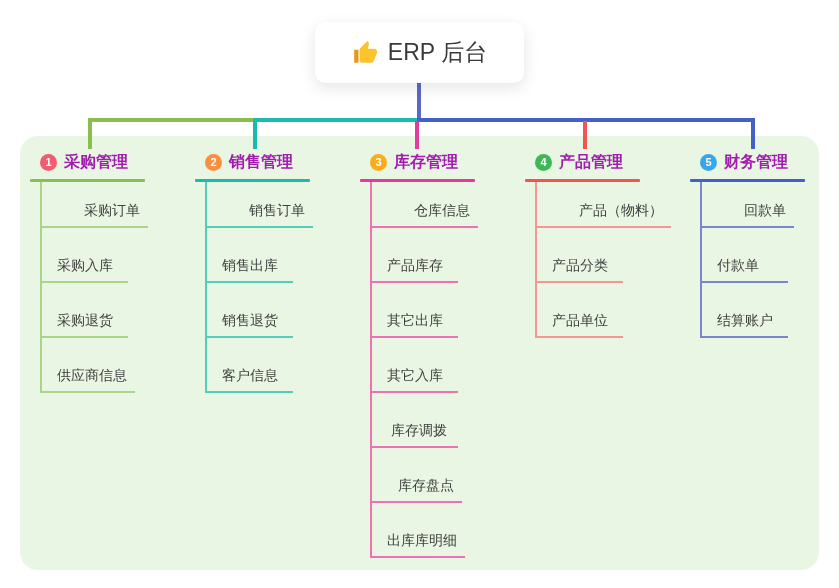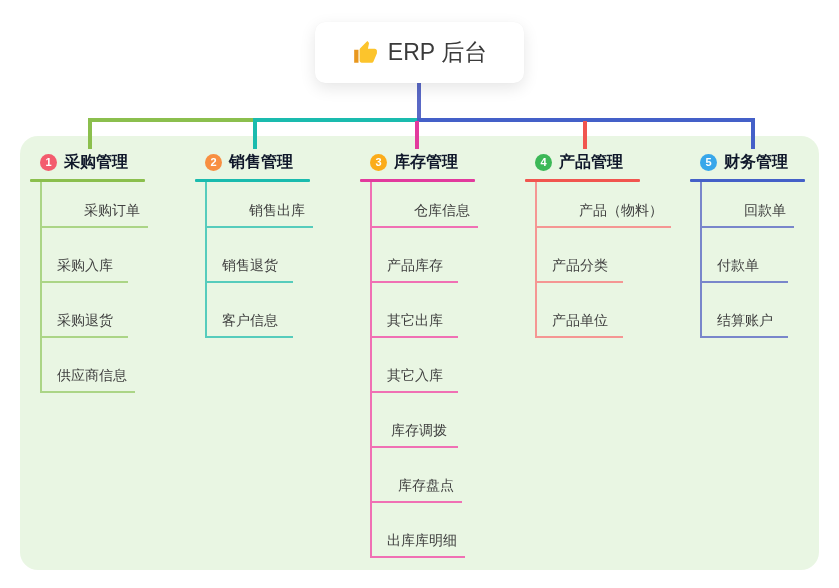--- a/index.html
+++ b/index.html
@@ -19,21 +19,21 @@
   .line{position:absolute;z-index:1;}
   
   .panel{position:absolute;left:20px;top:136px;width:799px;height:434px;border-radius:18px;z-index:0;}
   
   .col{position:absolute;top:148px;width:115px;z-index:2;}
   .title-row{display:flex;align-items:center;gap:7px;height:28px;padding-left:10px;}
   .badge{
     width:17px;height:17px;border-radius:50%;color:#fff;font-size:11px;font-weight:bold;
     display:flex;align-items:center;justify-content:center;flex:none;line-height:1;
   }
-  .title{font-size:16px;font-weight:600;color:#0f172a;white-space:nowrap;}
+  .title{font-size:16px;font-weight:600;color:#a21caf;white-space:nowrap;}
   .underline{height:3px;margin-top:3px;border-radius:1px;}
   .children{position:relative;margin-left:10px;--light:#ccc;}
   .children::before{content:"";position:absolute;left:0;top:0;bottom:0;width:2px;background:var(--light);}
   .child{
     height:55px;min-width:88px;width:fit-content;box-sizing:border-box;
     padding:0 8px 6px 17px;border-bottom:2px solid #ccc;
     display:flex;align-items:flex-end;font-size:14px;color:#3f3f3f;white-space:nowrap;
   }
   .child:first-child{height:46px;padding-left:44px;}
 </style>
@@ -86,20 +86,23 @@
       </div>
   </div>
 
   <div class="col" style="left:195px;">
     <div class="title-row">
       <span class="badge" style="background-color: rgb(248, 143, 65);">2</span>
       <span class="title">销售管理</span>
     </div>
     <div class="underline" style="background-color: rgb(26, 187, 174);"></div>
     <div class="children" style="--light: #56CCBC;">
+        <div class="child" style="border-bottom-color: rgb(86, 204, 188);">
+          <span>销售订单</span>
+        </div>
         <div class="child" style="border-bottom-color: rgb(86, 204, 188);">
           <span>销售出库</span>
         </div>
         <div class="child" style="border-bottom-color: rgb(86, 204, 188);">
           <span>销售退货</span>
         </div>
         <div class="child" style="border-bottom-color: rgb(86, 204, 188);">
           <span>客户信息</span>
         </div>
       </div>

